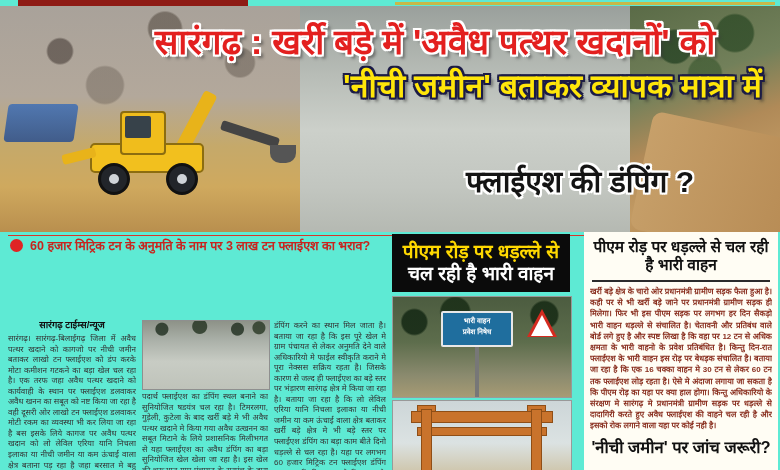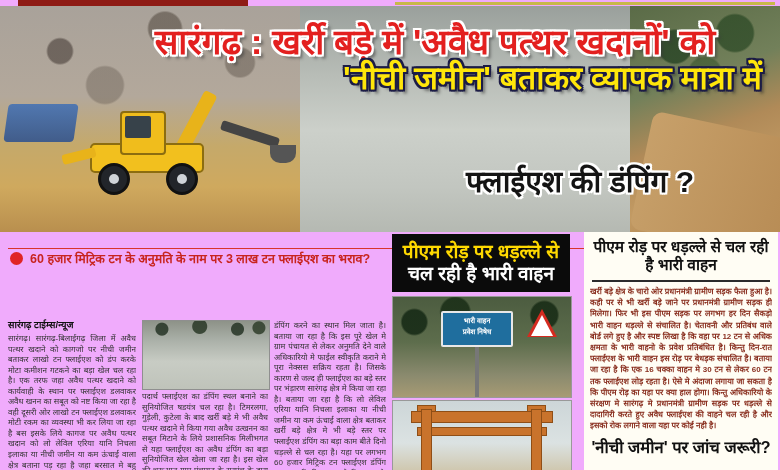--- a/index.html
+++ b/index.html
@@ -1,16 +1,16 @@
 <!DOCTYPE html>
 <html><head>
 <meta charset="utf-8">
 <style>
   html,body{margin:0;padding:0;background:#ffffff;}
-  #page{position:relative;width:780px;height:470px;background:#f0abfc;overflow:hidden;
+  #page{position:relative;width:780px;height:470px;background:#5eead4;overflow:hidden;
         font-family:"Liberation Sans","DejaVu Sans",sans-serif;}
   .abs{position:absolute;}
 
   
   #top-red-bar{left:18px;top:0;width:230px;height:6px;background:#8e1b15;}
   #top-yellow-line{left:395px;top:2px;width:380px;height:3px;background:#c8b84a;}
 
   
   #hero{left:0;top:6px;width:780px;height:226px;overflow:hidden;background:#b9bcb6;}
   #hero-left{left:0;top:0;width:300px;height:226px;
@@ -42,37 +42,37 @@
   .jcb-cab-glass{left:55px;top:15px;width:26px;height:22px;background:#37424a;border-radius:2px;}
   .jcb-body{left:20px;top:42px;width:110px;height:26px;background:#f2c01e;border:2px solid #8c6d10;border-radius:5px;}
   .jcb-loader{left:-8px;top:50px;width:34px;height:10px;background:#e8b31a;transform:rotate(-14deg);border-radius:3px;}
   .jcb-wheel{top:62px;width:26px;height:26px;background:#22252a;border-radius:50%;border:3px solid #111;}
   .jcb-hub{width:10px;height:10px;background:#cfd3d8;border-radius:50%;margin:8px auto;}
 
   
   .hl{font-weight:bold;letter-spacing:0;line-height:1.05;text-align:center;}
   #hl1{left:95px;top:18px;width:680px;font-size:35px;color:#e3201f;
        text-shadow:-2px 0 #fff,2px 0 #fff,0 -2px #fff,0 2px #fff,-2px -2px #fff,2px 2px #fff,-2px 2px #fff,2px -2px #fff,4px 4px 3px rgba(60,60,60,.6);}
-  #hl2{left:330px;top:56px;width:445px;font-size:32px;color:#ffe60a;
+  #hl2{left:330px;top:64px;width:445px;font-size:32px;color:#ffe60a;
        text-shadow:-2px 0 #1c1c46,2px 0 #1c1c46,0 -2px #1c1c46,0 2px #1c1c46,-2px -2px #1c1c46,2px 2px #1c1c46,-2px 2px #1c1c46,2px -2px #1c1c46,4px 4px 3px rgba(40,40,40,.5);}
   #hl3{left:430px;top:160px;width:300px;font-size:30px;color:#141414;
        text-shadow:-2px 0 #fff,2px 0 #fff,0 -2px #fff,0 2px #fff,-2px -2px #fff,2px 2px #fff,-2px 2px #fff,2px -2px #fff;}
 
   
-  #bullets{left:8px;top:248px;width:578px;}
+  #bullets{left:8px;top:235px;width:578px;}
   .bullet-row{position:relative;display:flex;align-items:center;gap:7px;padding:1px 0 2px 2px;
       border-bottom:1.5px solid #d8352a;}
   .bullet-row:last-child{border-bottom:none;}
   #bullets{border-top:1.5px solid #d8352a;}
   .dot{width:13px;height:13px;border-radius:50%;flex:0 0 13px;}
   .bullet-text{font-size:12.5px;font-weight:bold;color:#c8241e;white-space:nowrap;}
 
   
   .bodytxt{font-size:8px;line-height:1.32;color:#333;text-align:justify;}
-  #byline{left:8px;top:318px;width:128px;text-align:left;font-size:9.5px;font-weight:bold;color:#111;}
+  #byline{left:8px;top:318px;width:128px;text-align:center;font-size:9.5px;font-weight:bold;color:#111;}
   #col1{left:8px;top:334px;width:128px;height:136px;overflow:hidden;}
   #field-photo{left:142px;top:320px;width:126px;height:68px;border:1px solid #8f8f8f;
       background:
         radial-gradient(circle at 15% 12%, rgba(30,45,30,.8) 0 6px, transparent 7px),
         radial-gradient(circle at 45% 8%, rgba(35,50,32,.8) 0 7px, transparent 8px),
         radial-gradient(circle at 75% 12%, rgba(30,45,30,.8) 0 6px, transparent 7px),
         radial-gradient(circle at 92% 10%, rgba(40,55,35,.8) 0 6px, transparent 7px),
         linear-gradient(180deg,#8d9288 0%,#aab0a8 28%,#c8ccc4 60%,#bfc3ba 100%);}
   #col2{left:142px;top:392px;width:126px;height:78px;overflow:hidden;}
   #col3{left:274px;top:321px;width:112px;height:149px;overflow:hidden;}

